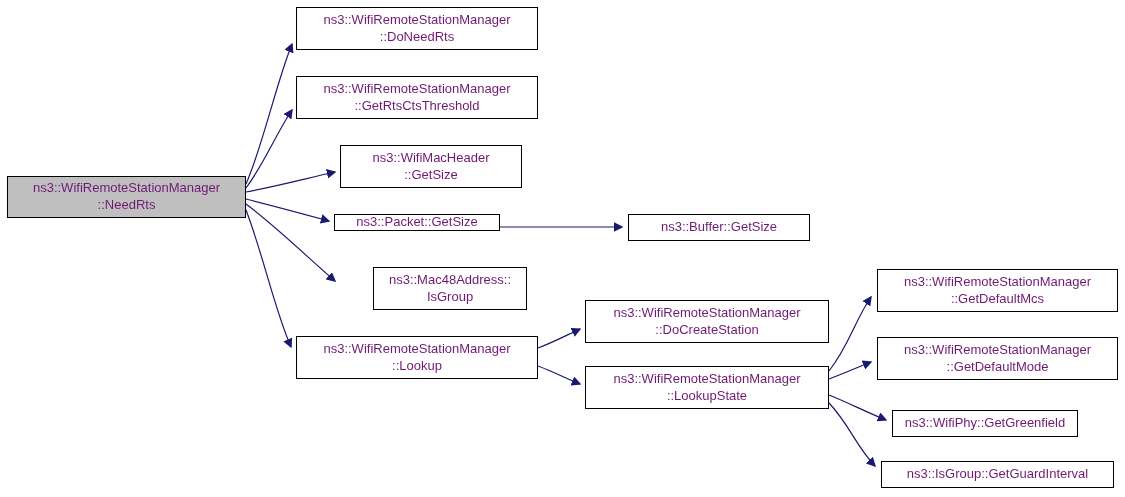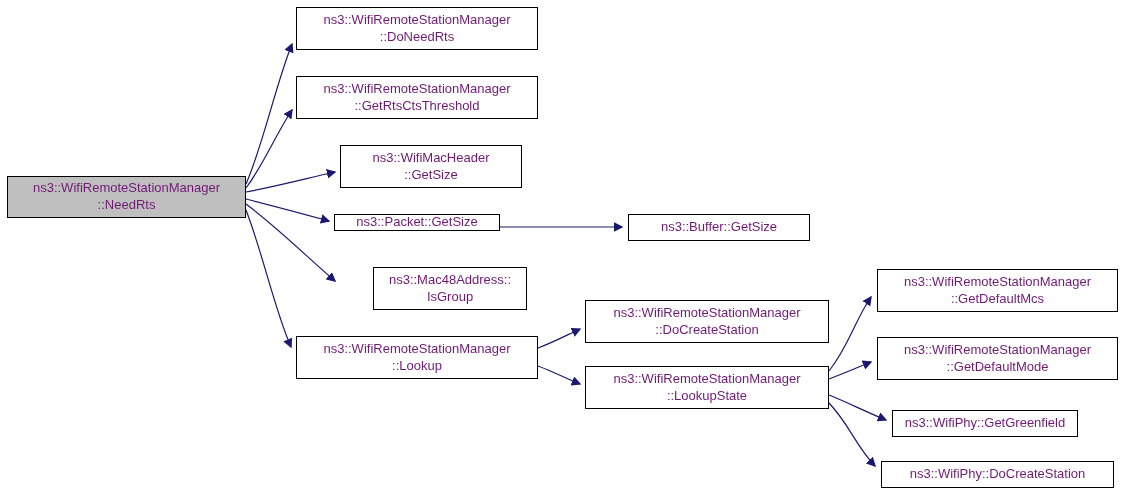--- a/index.html
+++ b/index.html
@@ -87,15 +87,15 @@
 ::Lookup</div>
   <div class="node" style="left:585px; top:300px; width:244px; height:43px;">ns3::WifiRemoteStationManager
 ::DoCreateStation</div>
   <div class="node" style="left:585px; top:366px; width:244px; height:43px;">ns3::WifiRemoteStationManager
 ::LookupState</div>
   <div class="node" style="left:877px; top:269px; width:241px; height:43px;">ns3::WifiRemoteStationManager
 ::GetDefaultMcs</div>
   <div class="node" style="left:877px; top:337px; width:241px; height:43px;">ns3::WifiRemoteStationManager
 ::GetDefaultMode</div>
   <div class="node" style="left:892px; top:410px; width:186px; height:27px;">ns3::WifiPhy::GetGreenfield</div>
-  <div class="node" style="left:881px; top:461px; width:233px; height:27px;">ns3::WifiPhy::DoCreateStation</div>
+  <div class="node" style="left:881px; top:461px; width:233px; height:27px;">ns3::IsGroup::GetGuardInterval</div>
 
 </div>
 
 </body></html>

